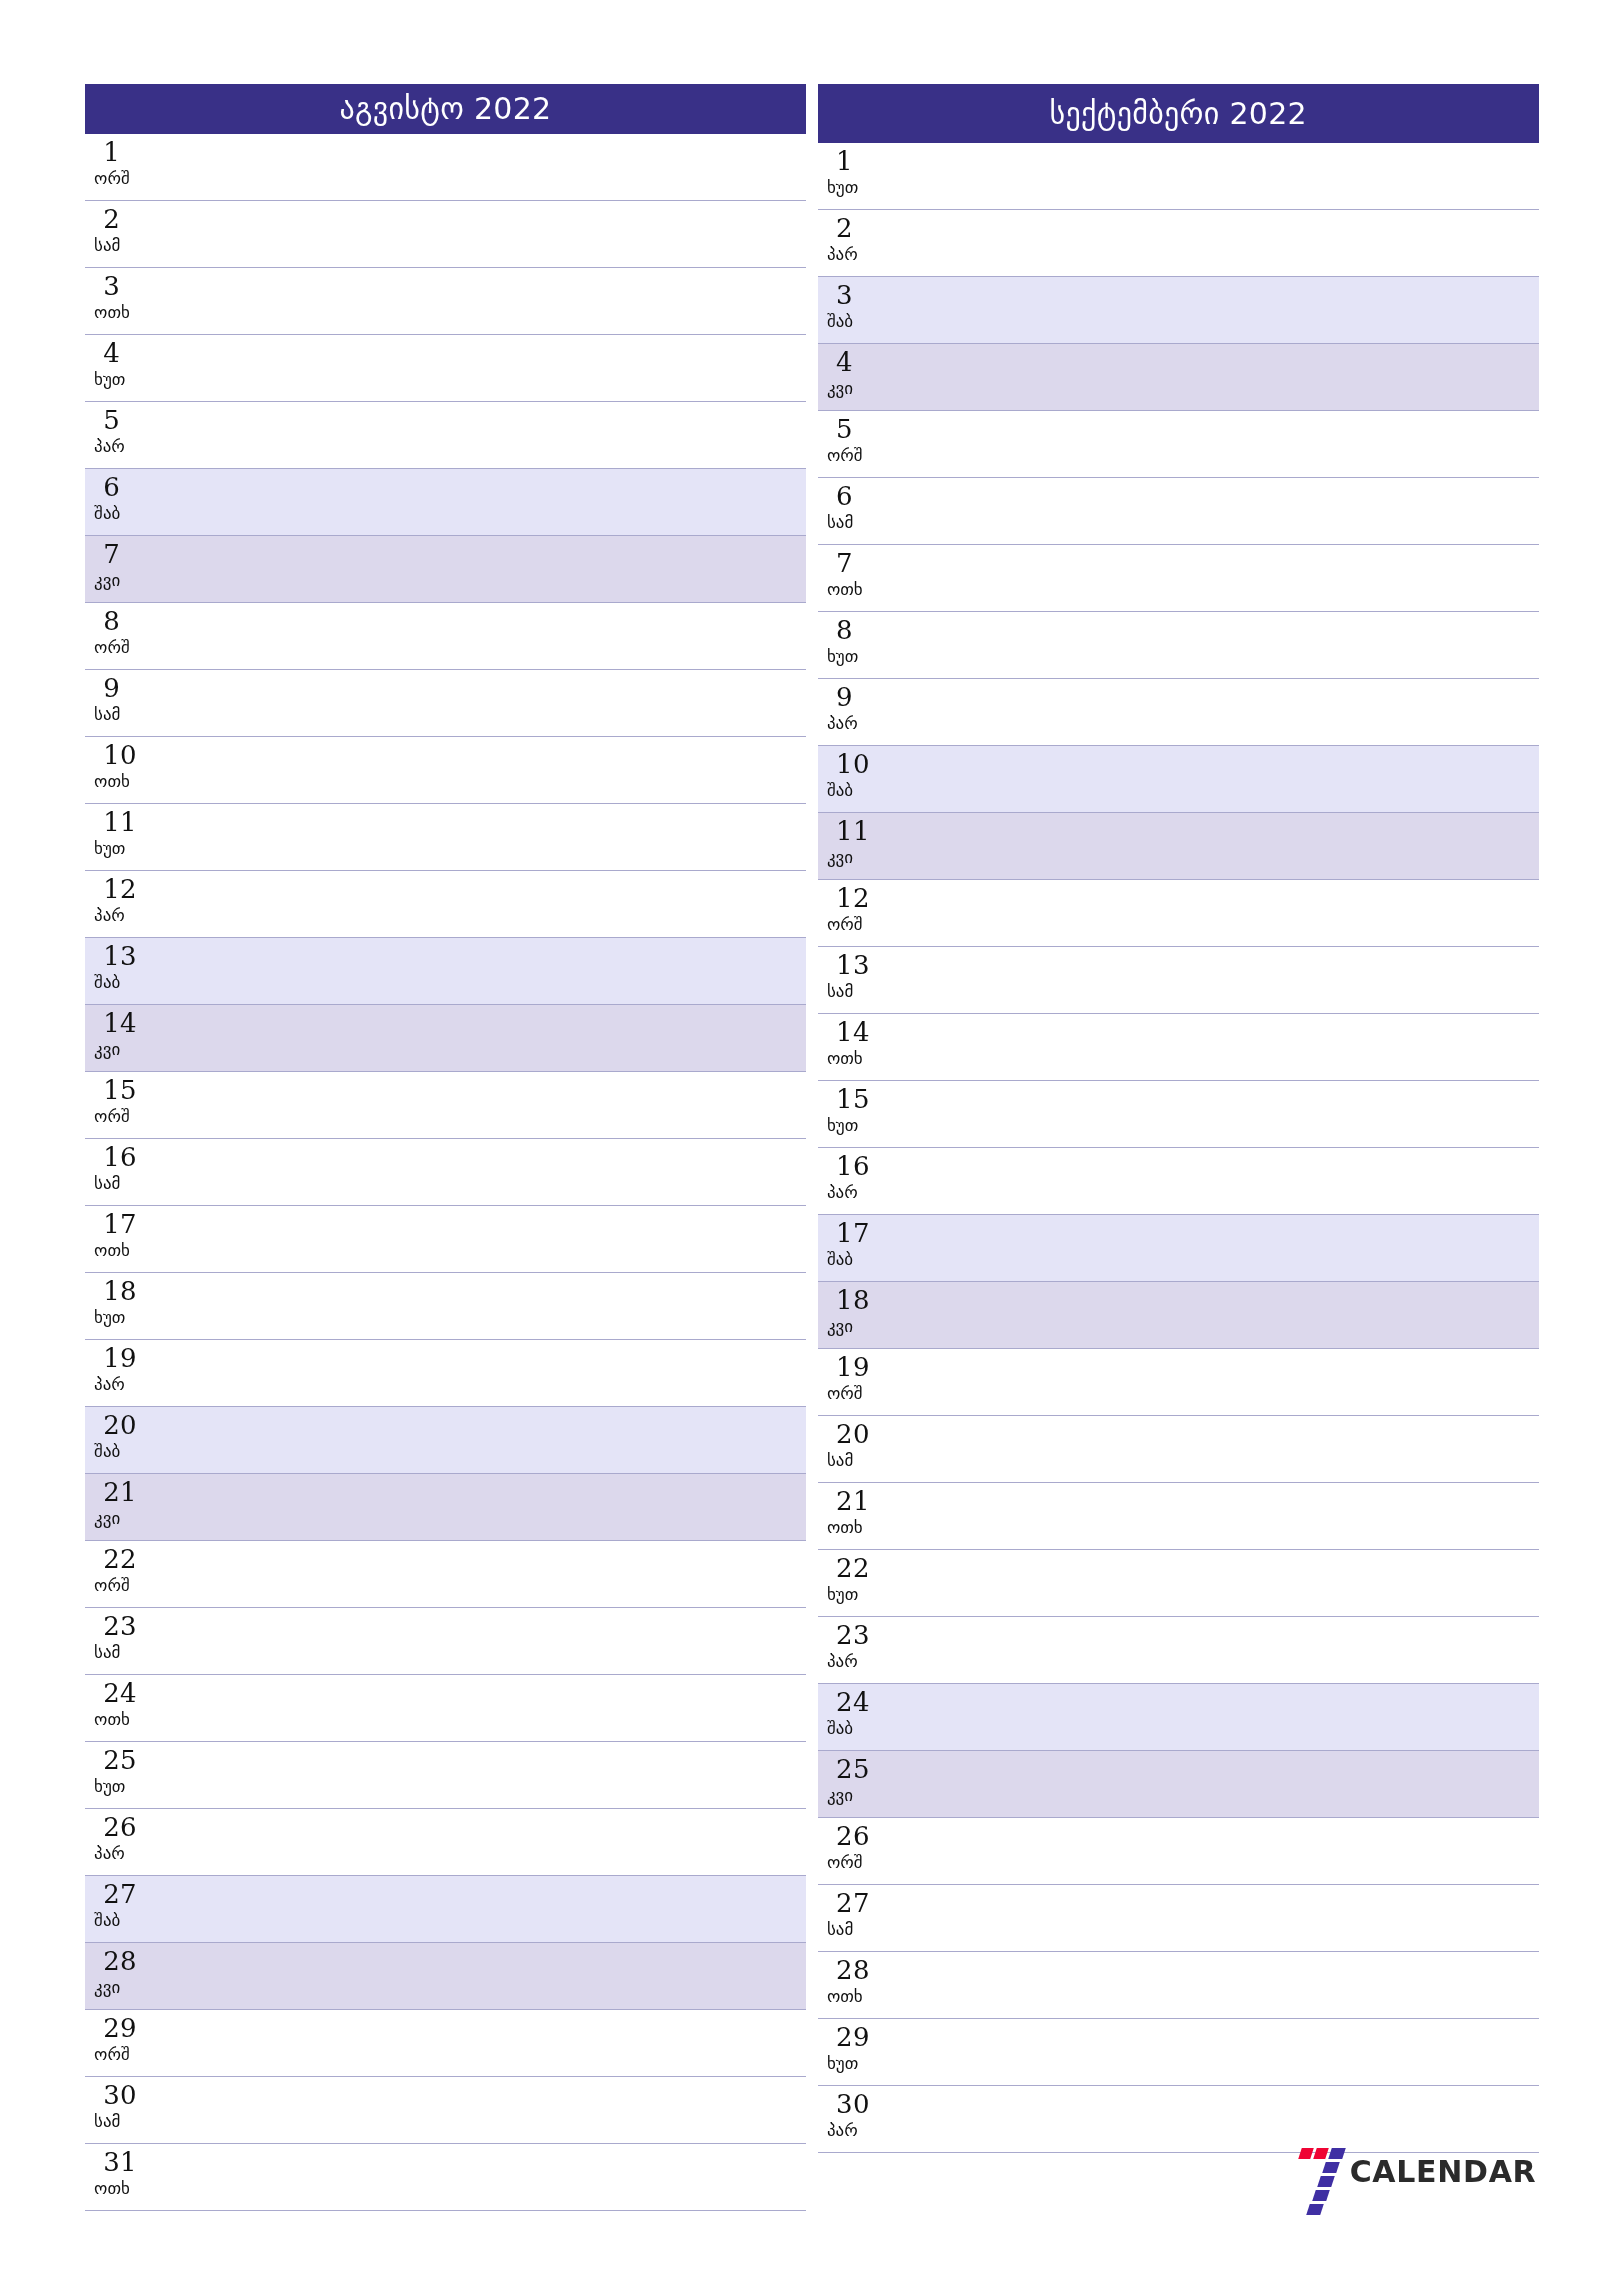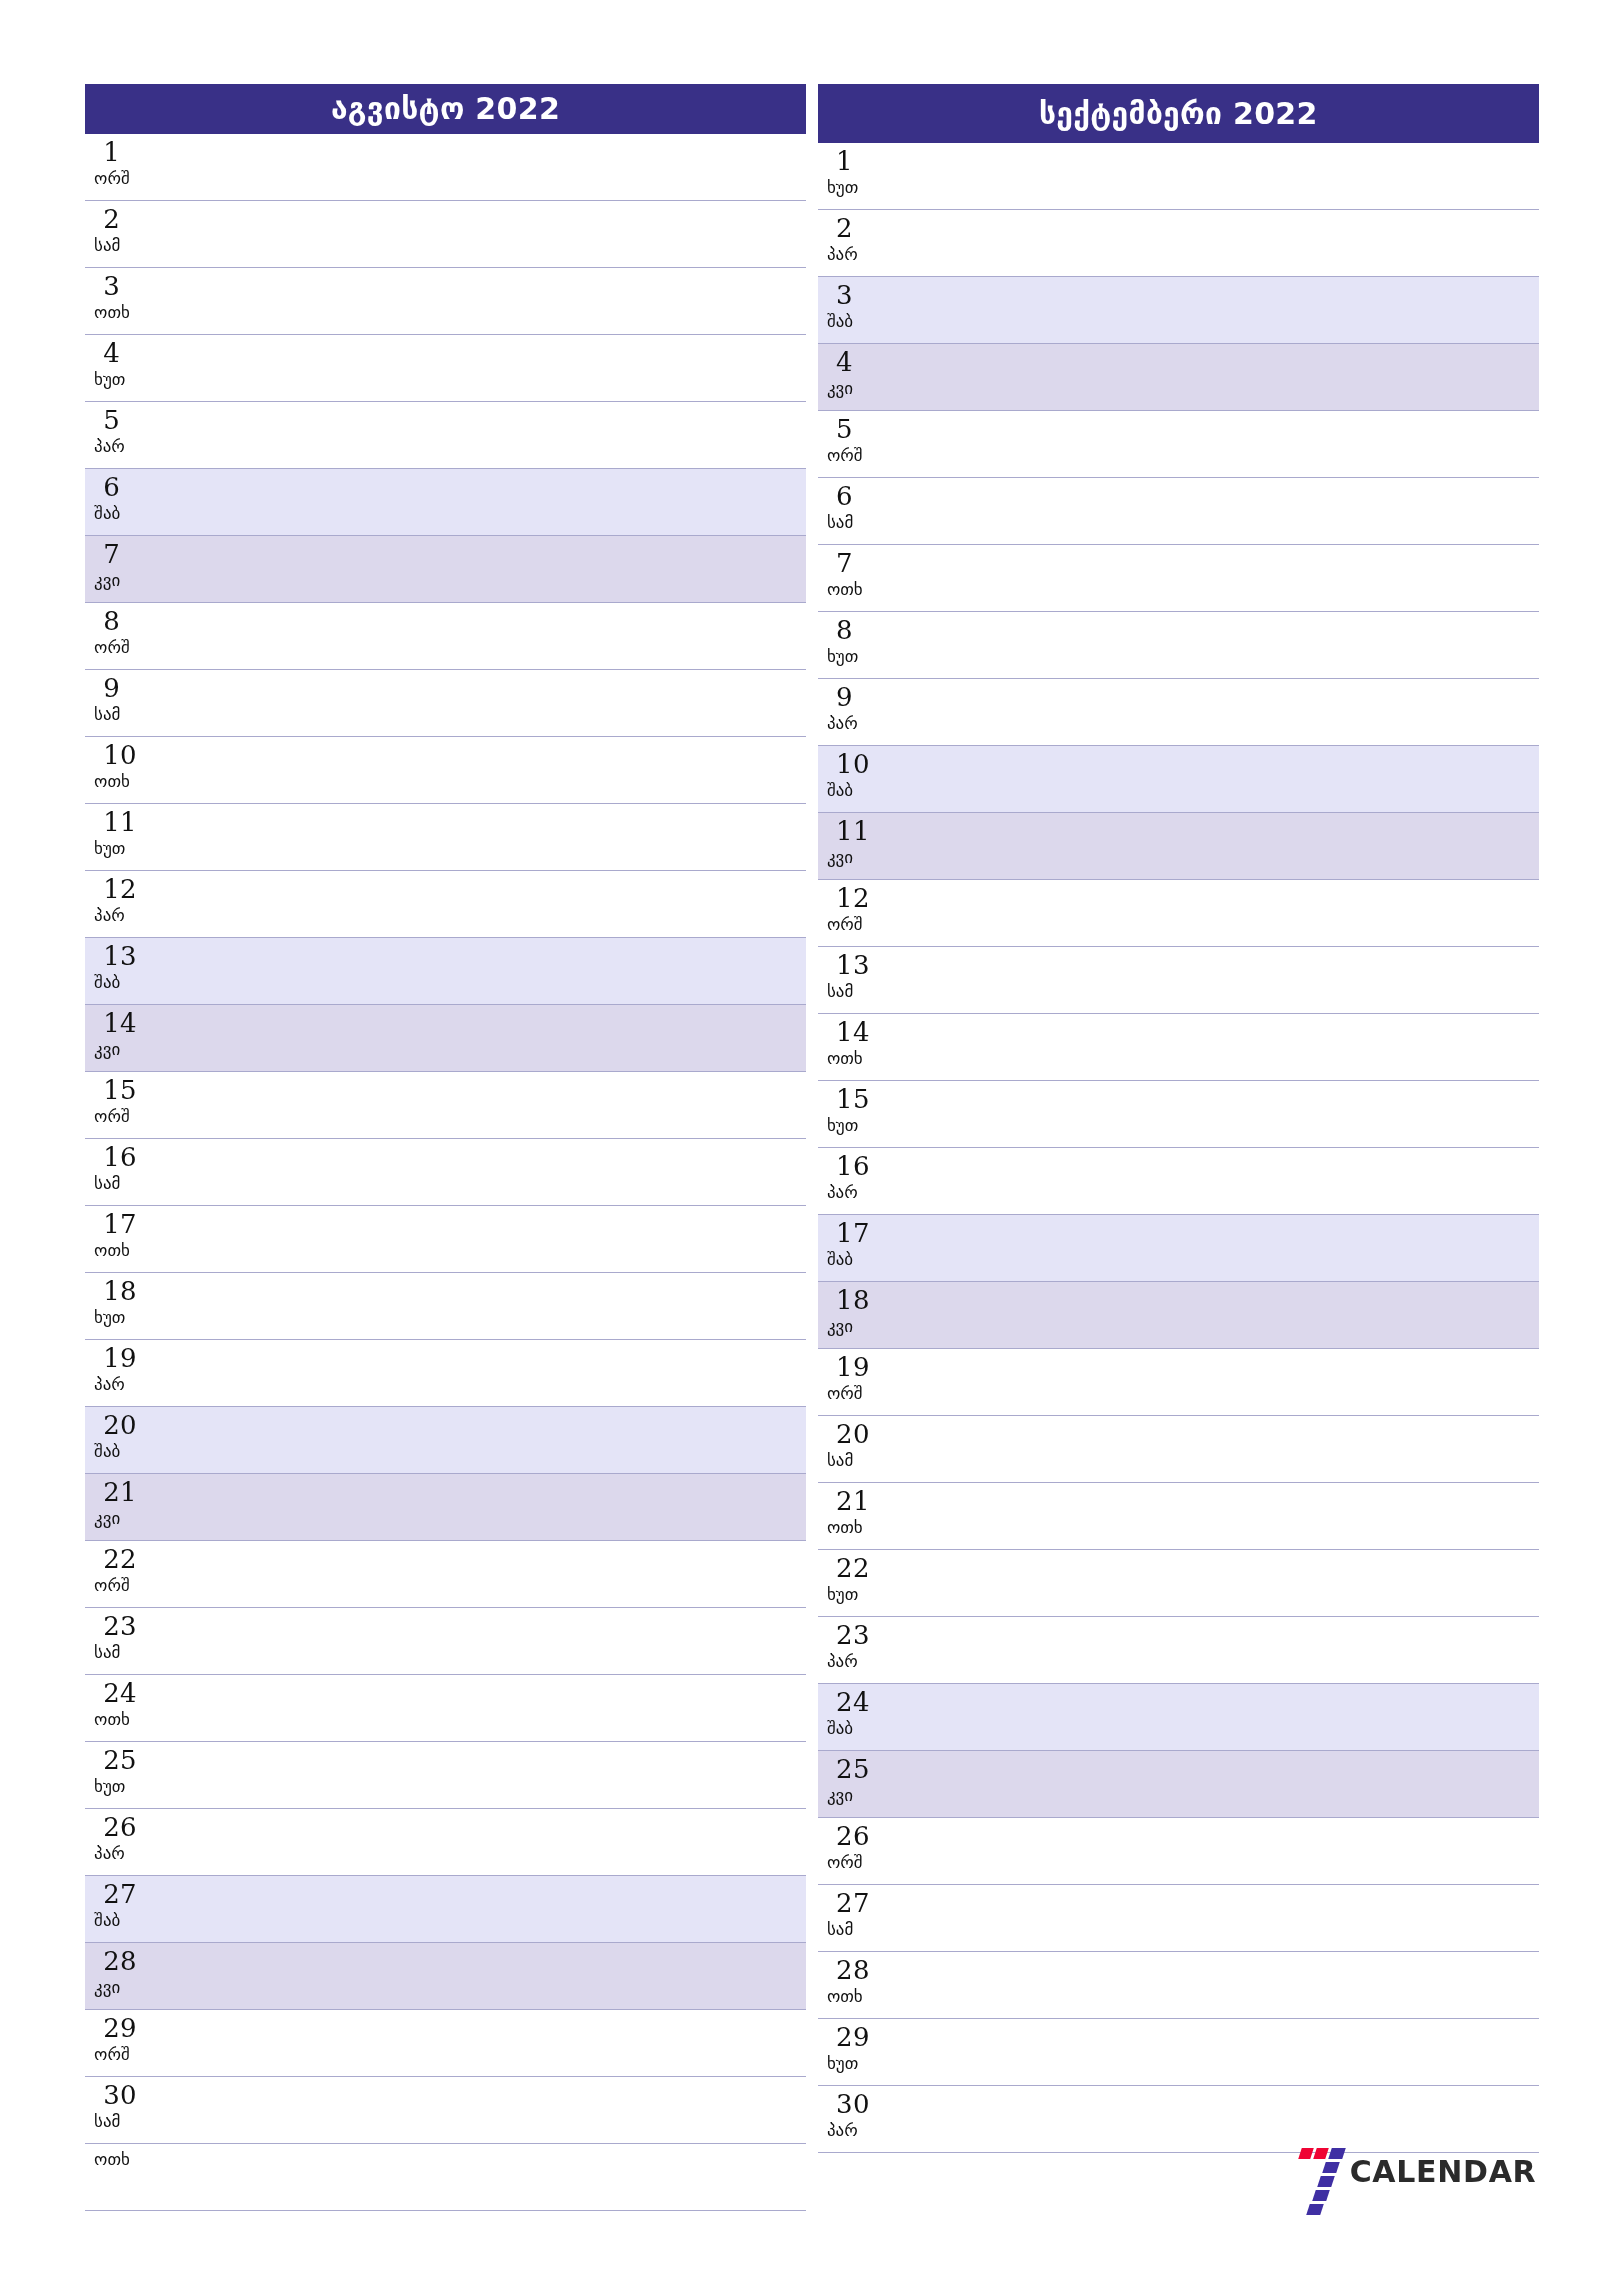--- a/index.html
+++ b/index.html
@@ -35,21 +35,21 @@
   }
 
   .month-header {
     height: 59px;
     background: #393087;
     color: #ffffff;
     display: flex;
     align-items: center;
     justify-content: center;
     font-size: 30px;
-    font-weight: 700;
+    font-weight: 400;
     letter-spacing: 0.3px;
     line-height: 1;
     box-sizing: border-box;
   }
 
   .days {
     display: flex;
     flex-direction: column;
   }
 
@@ -249,20 +249,21 @@
         </div>
         <div class="day-row">
           <div class="day-num">29</div>
           <div class="day-wd">ორშ</div>
         </div>
         <div class="day-row">
           <div class="day-num">30</div>
           <div class="day-wd">სამ</div>
         </div>
         <div class="day-row">
+          <div class="day-num">31</div>
           <div class="day-wd">ოთხ</div>
         </div>
       </div>
   </div>
 
   <div class="month-col">
     <div class="month-header">სექტემბერი 2022</div>
     <div class="days" id="days-right">
         <div class="day-row">
           <div class="day-num">1</div>

